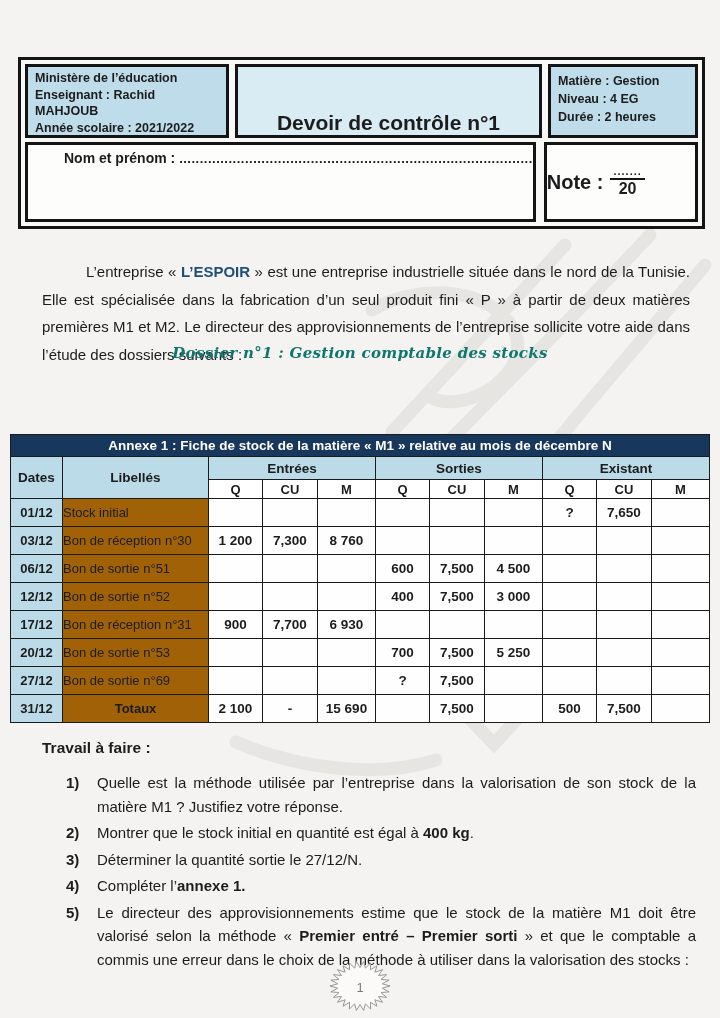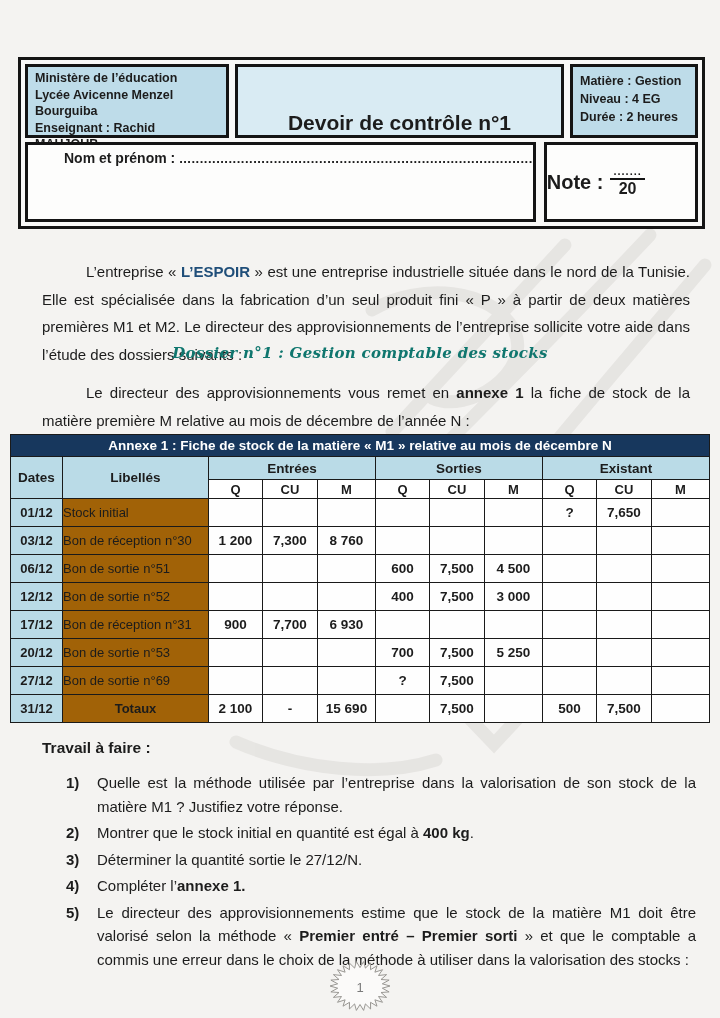--- a/index.html
+++ b/index.html
@@ -11,21 +11,21 @@
 
   
   .header-frame{position:absolute;top:57px;left:18px;width:687px;box-sizing:border-box;
                 border:3px solid #141414;padding:4px;background:#f8f8f7;}
   .hrow{display:flex;gap:6px;height:74px;}
   .hbox{box-sizing:border-box;border:3px solid #141414;}
   .school-box{width:204px;background:#bedce9;padding:3px 7px;font-weight:bold;
               font-size:12.5px;line-height:16.5px;}
   .title-box{flex:1;background:#d9ebf3;display:flex;align-items:flex-end;justify-content:center;}
   .exam-title{font-weight:bold;font-size:21px;}
-  .meta-box{width:128px;background:#bedce9;padding:5px 7px;font-weight:bold;
+  .meta-box{width:150px;background:#bedce9;padding:5px 7px;font-weight:bold;
             font-size:12.5px;line-height:18px;}
   .hrow2{display:flex;gap:8px;height:80px;margin-top:4px;}
   .name-box{flex:1;background:#fdfdfc;display:flex;flex-direction:row;justify-content:center;
             padding-left:36px;font-size:14px;font-weight:bold;line-height:27px;}
   .dotline{white-space:nowrap;overflow:hidden;}
   .dots{font-weight:600;letter-spacing:.5px;font-size:13px;}
   .note-box{width:220px;background:#fdfdfc;display:flex;align-items:center;justify-content:flex-start;gap:7px;}
   .note-label{font-weight:bold;font-size:20px;}
   .frac{display:inline-flex;flex-direction:column;align-items:center;}
   .frac-top{font-size:11px;font-weight:bold;letter-spacing:1px;line-height:9px;
@@ -84,21 +84,20 @@
       <path d="M 236 742 C 300 770, 380 778, 436 760"></path>
     </g>
   </svg>
 
   <div class="layer">
 
     <div class="header-frame">
       <div class="hrow">
         <div class="hbox school-box">
           <div>Ministère de l’éducation</div>
-          <div>Lycée Avicenne Menzel Bourguiba</div>
           <div>Enseignant : Rachid MAHJOUB</div>
           <div>Année scolaire : 2021/2022</div>
         </div>
         <div class="hbox title-box">
           <div class="exam-title">Devoir de contrôle n°1</div>
         </div>
         <div class="hbox meta-box">
           <div>Matière : Gestion</div>
           <div>Niveau : 4 EG</div>
           <div>Durée : 2 heures</div>
@@ -115,21 +114,20 @@
             <span class="frac-bottom">20</span>
           </span>
         </div>
       </div>
     </div>
 
     <p class="body-text p-intro"><span>L’entreprise « </span><span style="font-weight: bold; color: rgb(31, 78, 121);">L’ESPOIR</span><span> » est une entreprise industrielle située dans le nord de la Tunisie. Elle est spécialisée dans la fabrication d’un seul produit fini « P » à partir de deux matières premières M1 et M2. Le directeur des approvisionnements de l’entreprise sollicite votre aide dans l’étude des dossiers suivants :</span></p>
 
     <div class="dossier-title">Dossier n°1 : Gestion comptable des stocks</div>
 
-    <p class="body-text p-annex"><span>Le directeur des approvisionnements vous remet en </span><span style="font-weight: bold;">annexe 1</span><span> la fiche de stock de la matière première M relative au mois de décembre de l’année N :</span></p>
 
     <table class="annex-table">
       <colgroup>
         <col style="width:52px">
           <col style="width:146px">
         <col style="width:54px">
           <col style="width:55px">
           <col style="width:58px">
         <col style="width:54px">
           <col style="width:55px">

